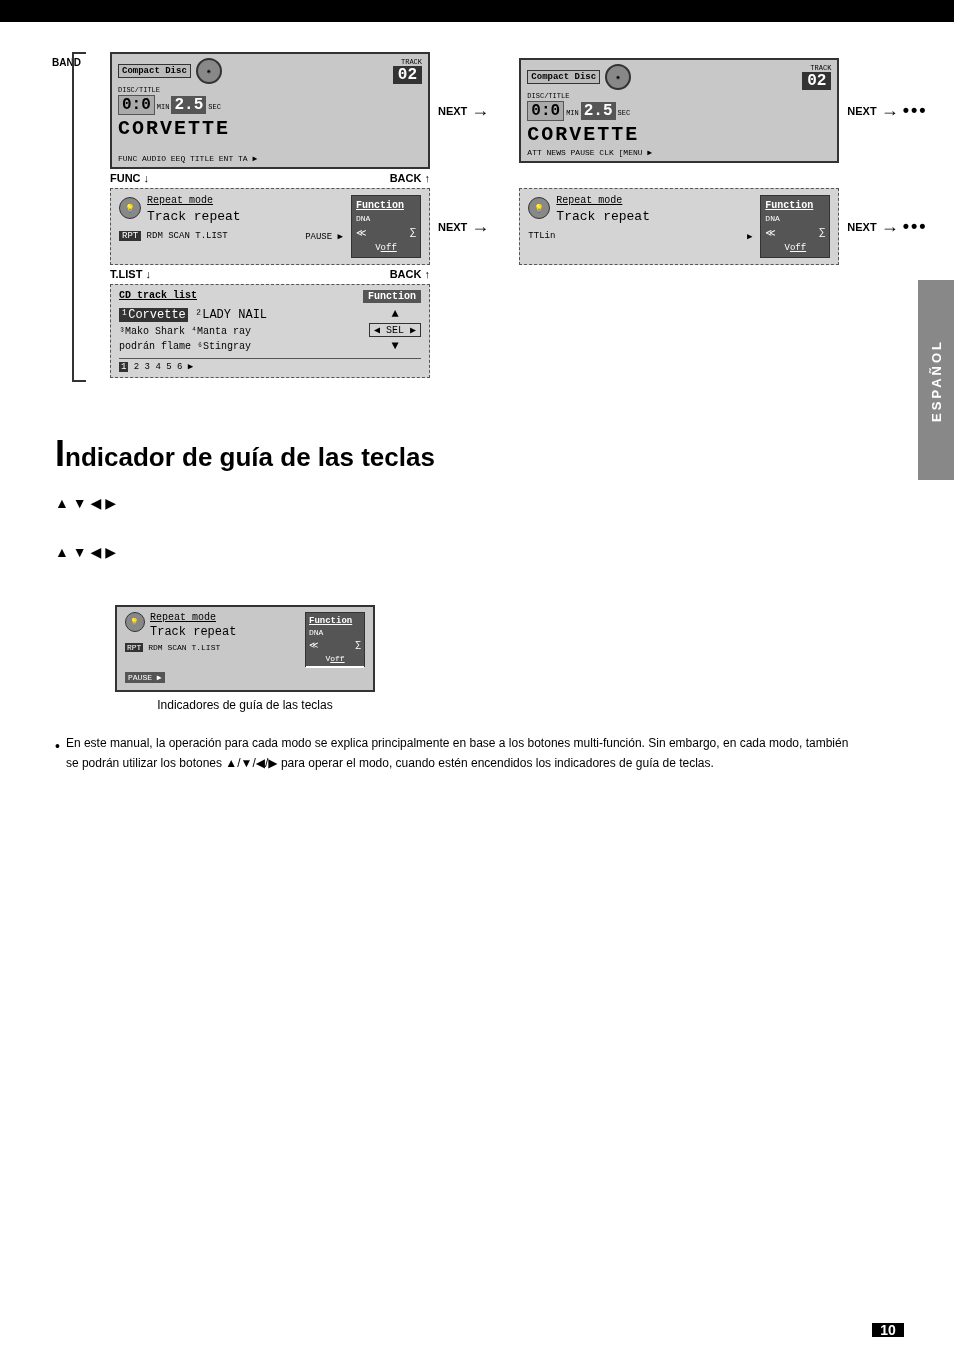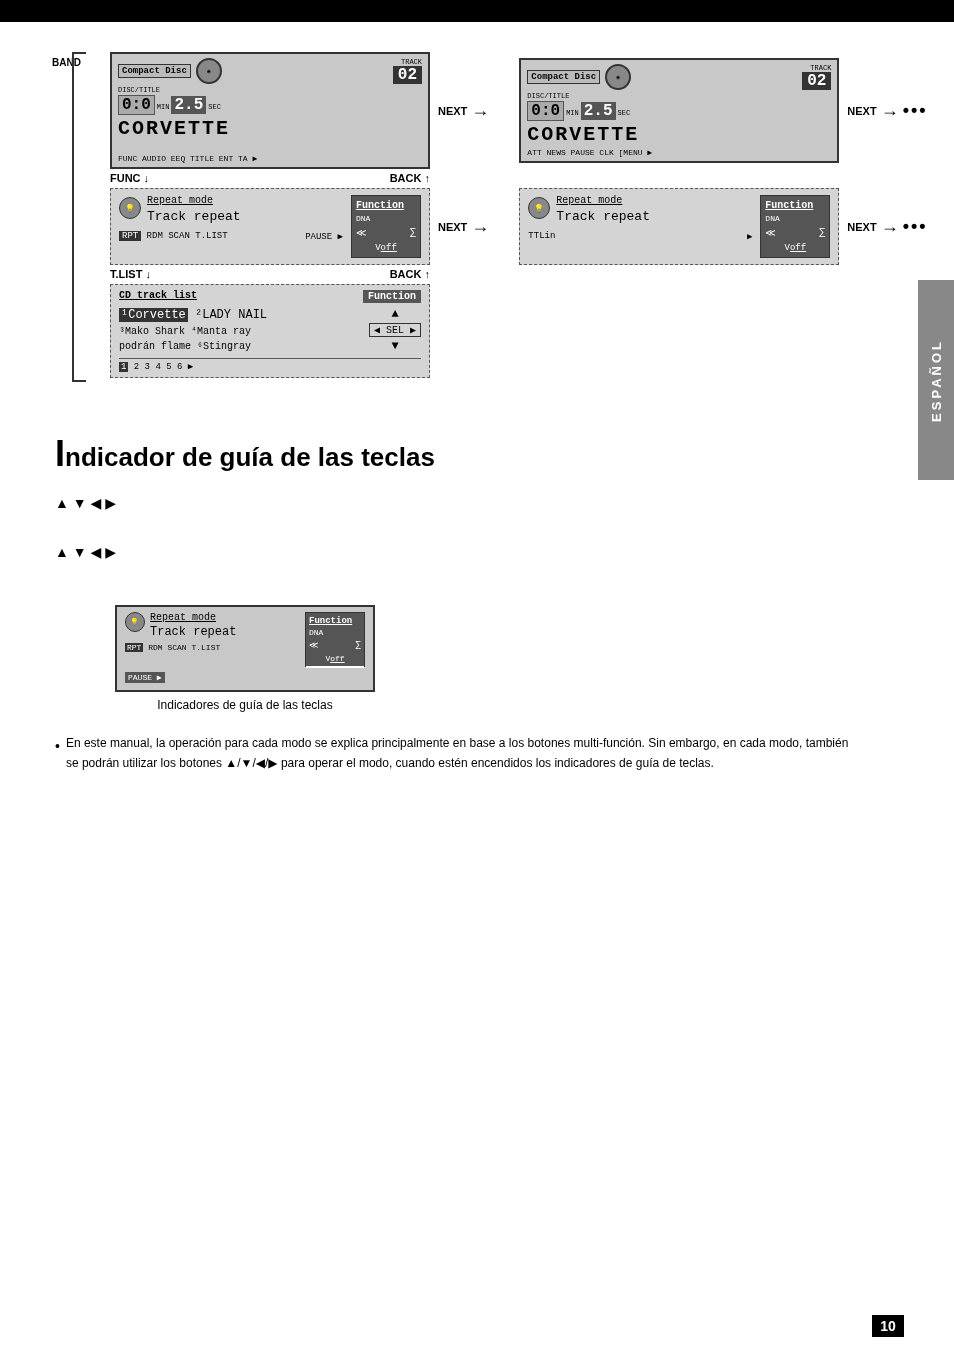--- a/index.html
+++ b/index.html
@@ -45,21 +45,21 @@
     
     .page-num {
       position: absolute;
       bottom: 18px;
       right: 50px;
       background: #000;
       color: #fff;
       font-size: 14px;
       font-weight: bold;
       width: 32px;
-      height: 22px;
+      height: 14px;
       display: flex;
       align-items: center;
       justify-content: center;
     }
 
     
     .main-content {
       padding: 30px 55px 40px 55px;
       padding-right: 95px;
     }

